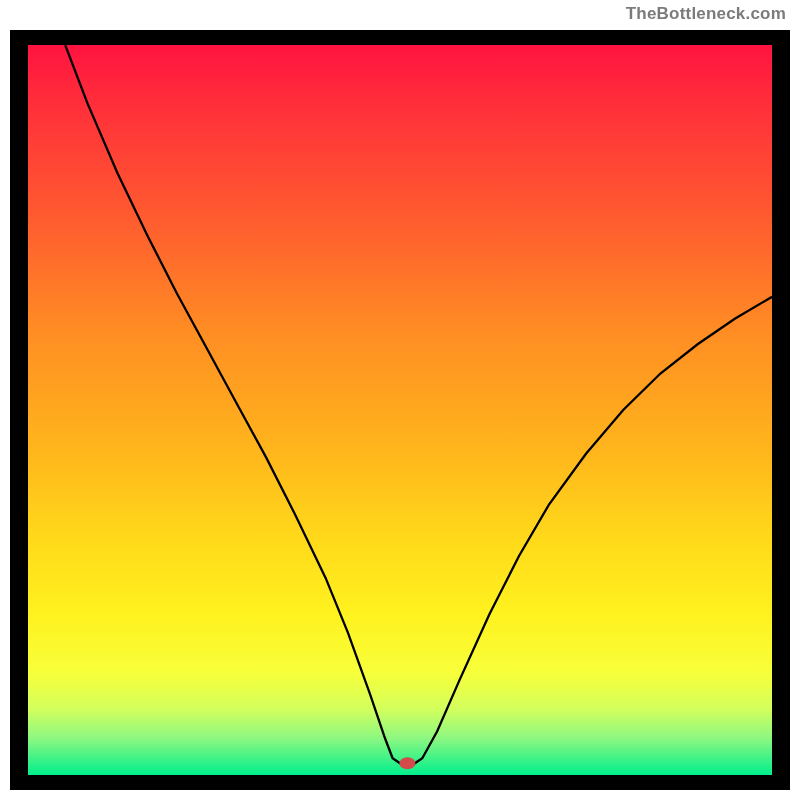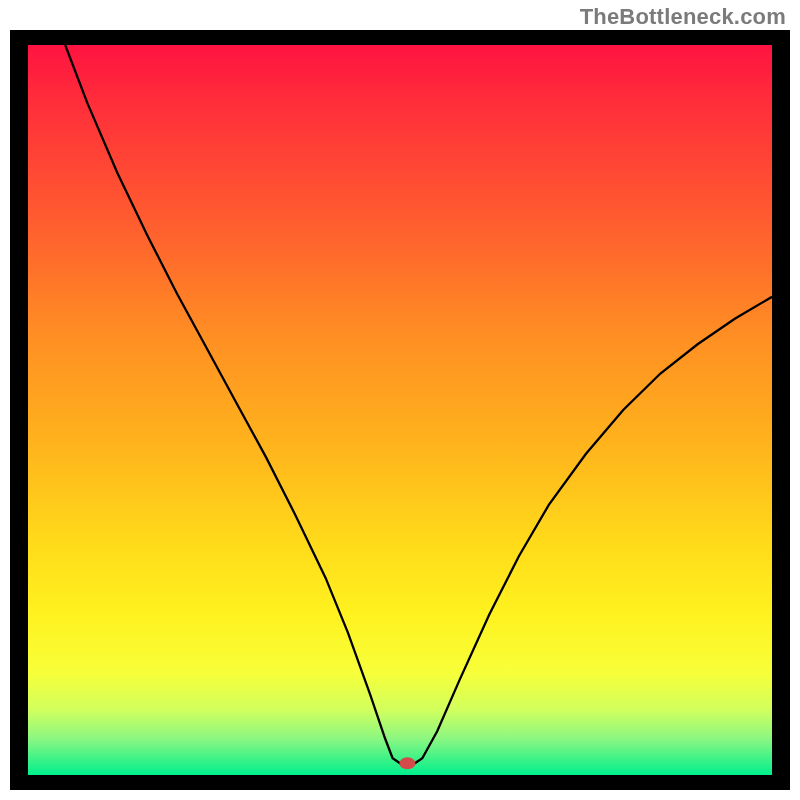--- a/index.html
+++ b/index.html
@@ -8,21 +8,21 @@
     background: #ffffff;
     width: 800px;
     height: 800px;
     position: relative;
     font-family: Arial, Helvetica, sans-serif;
   }
   .watermark {
     position: absolute;
     top: 4px;
     right: 14px;
-    font-size: 22px;
+    font-size: 17px;
     font-weight: 600;
     color: #7b7b7b;
     letter-spacing: 0.2px;
   }
   .frame {
     position: absolute;
     left: 10px;
     top: 30px;
     width: 780px;
     height: 760px;

